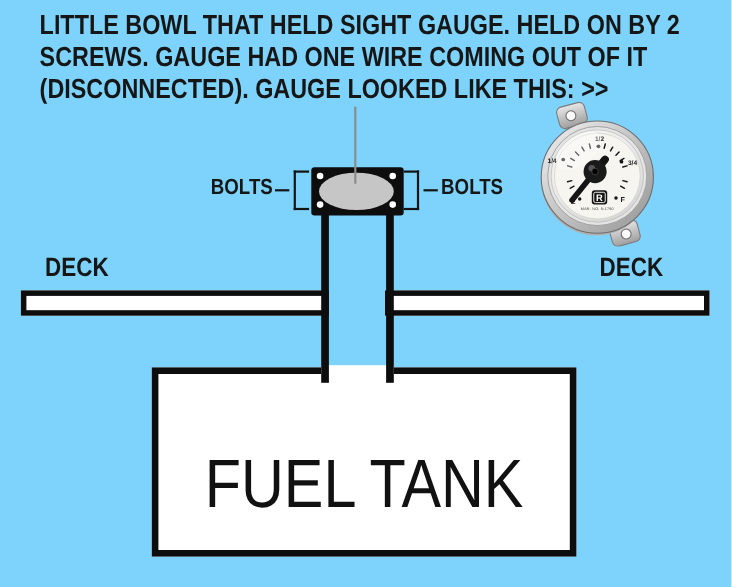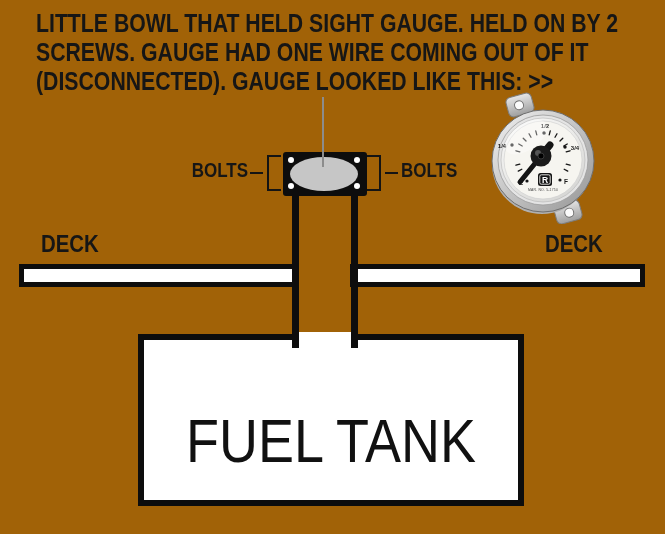--- a/index.html
+++ b/index.html
@@ -1,17 +1,17 @@
 <!DOCTYPE html>
 <html><head>
 <meta charset="utf-8">
 <style>
   html,body { margin:0; padding:0; background:#ffffff; }
   #canvas {
-    position:relative; width:665px; height:534px; background:#a16207;
+    position:relative; width:665px; height:534px; background:#7dd3fc;
     font-family:"Liberation Sans", sans-serif; overflow:hidden;
   }
   .abs { position:absolute; }
   .note {
     left:36px; top:9px; font-size:25px; font-weight:700; line-height:29px;
     white-space:nowrap; transform:scaleX(0.85); transform-origin:0 0; color:#161616;
   }
   .pointer-line { left:322px; top:97px; width:2px; height:70px; background:#8c8c8c; }
   .bowl-plate { left:283px; top:152px; width:84px; height:44px; background:#0d0d0d; border-radius:3px; }
   .bowl-glass { position:absolute; left:7px; top:5px; width:68px; height:34px; border-radius:50%; background:#c6c6c6; }

